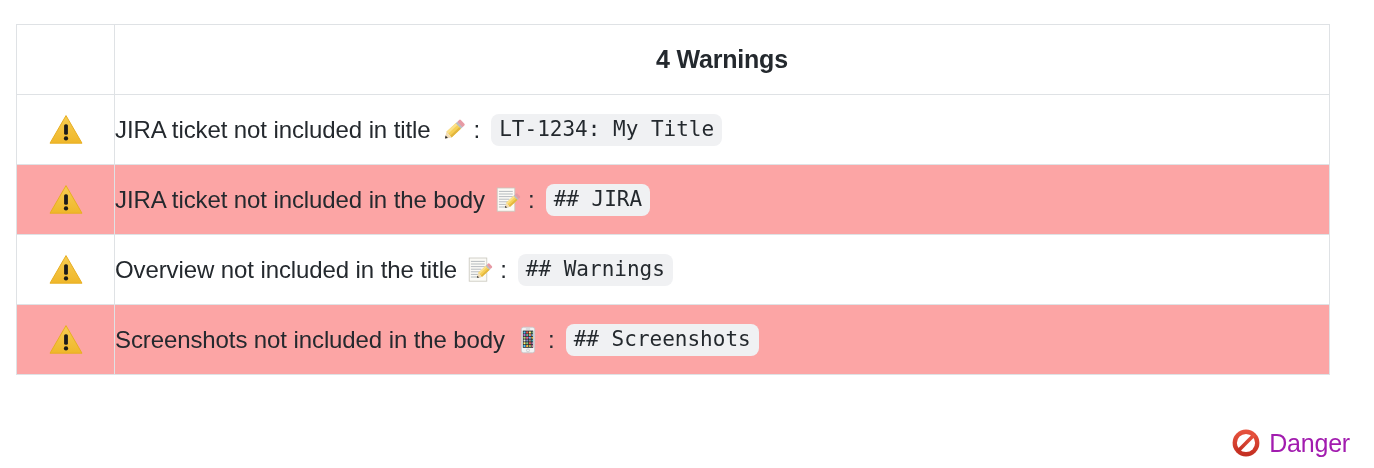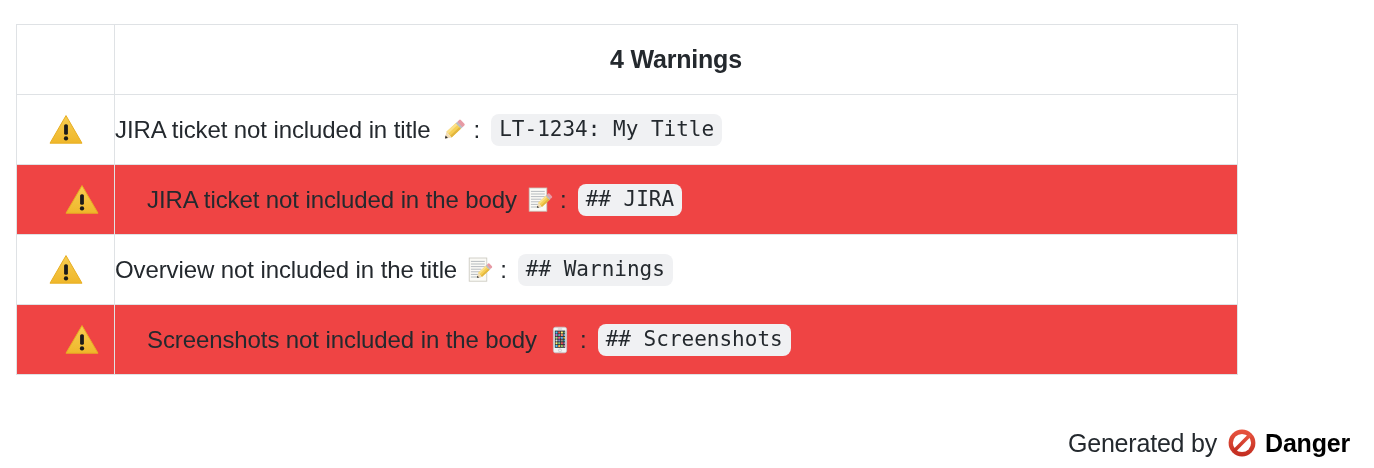--- a/index.html
+++ b/index.html
@@ -19,21 +19,21 @@
 
   .page {
     position: relative;
     width: 1374px;
     height: 468px;
     padding: 24px 24px 0 16px;
   }
 
   
   .warnings-table {
-    width: 1222px;
+    width: 1314px;
     border-collapse: collapse;
     border-spacing: 0;
     table-layout: fixed;
     border: 1px solid #dfe2e5;
     background: #ffffff;
   }
   .warnings-table col.icon-col { width: 98px; }
   .warnings-table col.msg-col  { width: auto; }
 
   .warnings-table th,
@@ -52,21 +52,21 @@
     text-align: center;
     font-weight: bold;
     font-size: 25px;
     letter-spacing: -0.2px;
     color: #24292e;
     background: #ffffff;
     padding: 0 16px;
   }
 
   .warn-row td { height: 70px; background: #ffffff; }
-  .warn-row.striped td { background: #ef4444; padding-left: 32px; }
+  .warn-row.striped td { background: #fca5a5; }
 
   .icon-cell { text-align: center; }
   .msg-cell  { padding: 0 18px 0 26px; white-space: nowrap; }
 
   
   .warn-icon {
     display: inline-block;
     vertical-align: middle;
     width: 34px;
     height: 31px;
@@ -121,23 +121,22 @@
   .footer-emoji {
     display: inline-block;
     width: 30px;
     height: 30px;
     margin: 0 8px 0 10px;
     line-height: 0;
     flex: 0 0 auto;
   }
   .footer-emoji svg { display: block; }
   .footer-link {
-    color: #000000;
+    color: #a21caf;
     text-decoration: none;
-    font-weight: bold;
   }
 </style>
 </head>
 <body>
 
 <div class="page">
 
   <table class="warnings-table">
     <colgroup>
       <col class="icon-col">
@@ -341,21 +340,20 @@
             <span class="msg-colon">:</span>
             <code class="code-span">## Screenshots</code>
           </div>
         </td>
       </tr>
 
     </tbody>
   </table>
 
   <div class="footer">
-    <span>Generated by</span>
     <span class="footer-emoji">
       <svg width="30" height="30" viewBox="0 0 30 30" xmlns="http://www.w3.org/2000/svg">
         <defs>
             <linearGradient id="pg" x1="0" y1="0" x2="0" y2="1">
           <stop offset="0" stop-color="#e8543f"></stop>
               <stop offset="1" stop-color="#c22d20"></stop>
         </linearGradient>
           </defs>
         <circle cx="15" cy="15" r="13.4" fill="url(#pg)"></circle>
         <circle cx="15" cy="15" r="9.1" fill="#ffffff"></circle>

